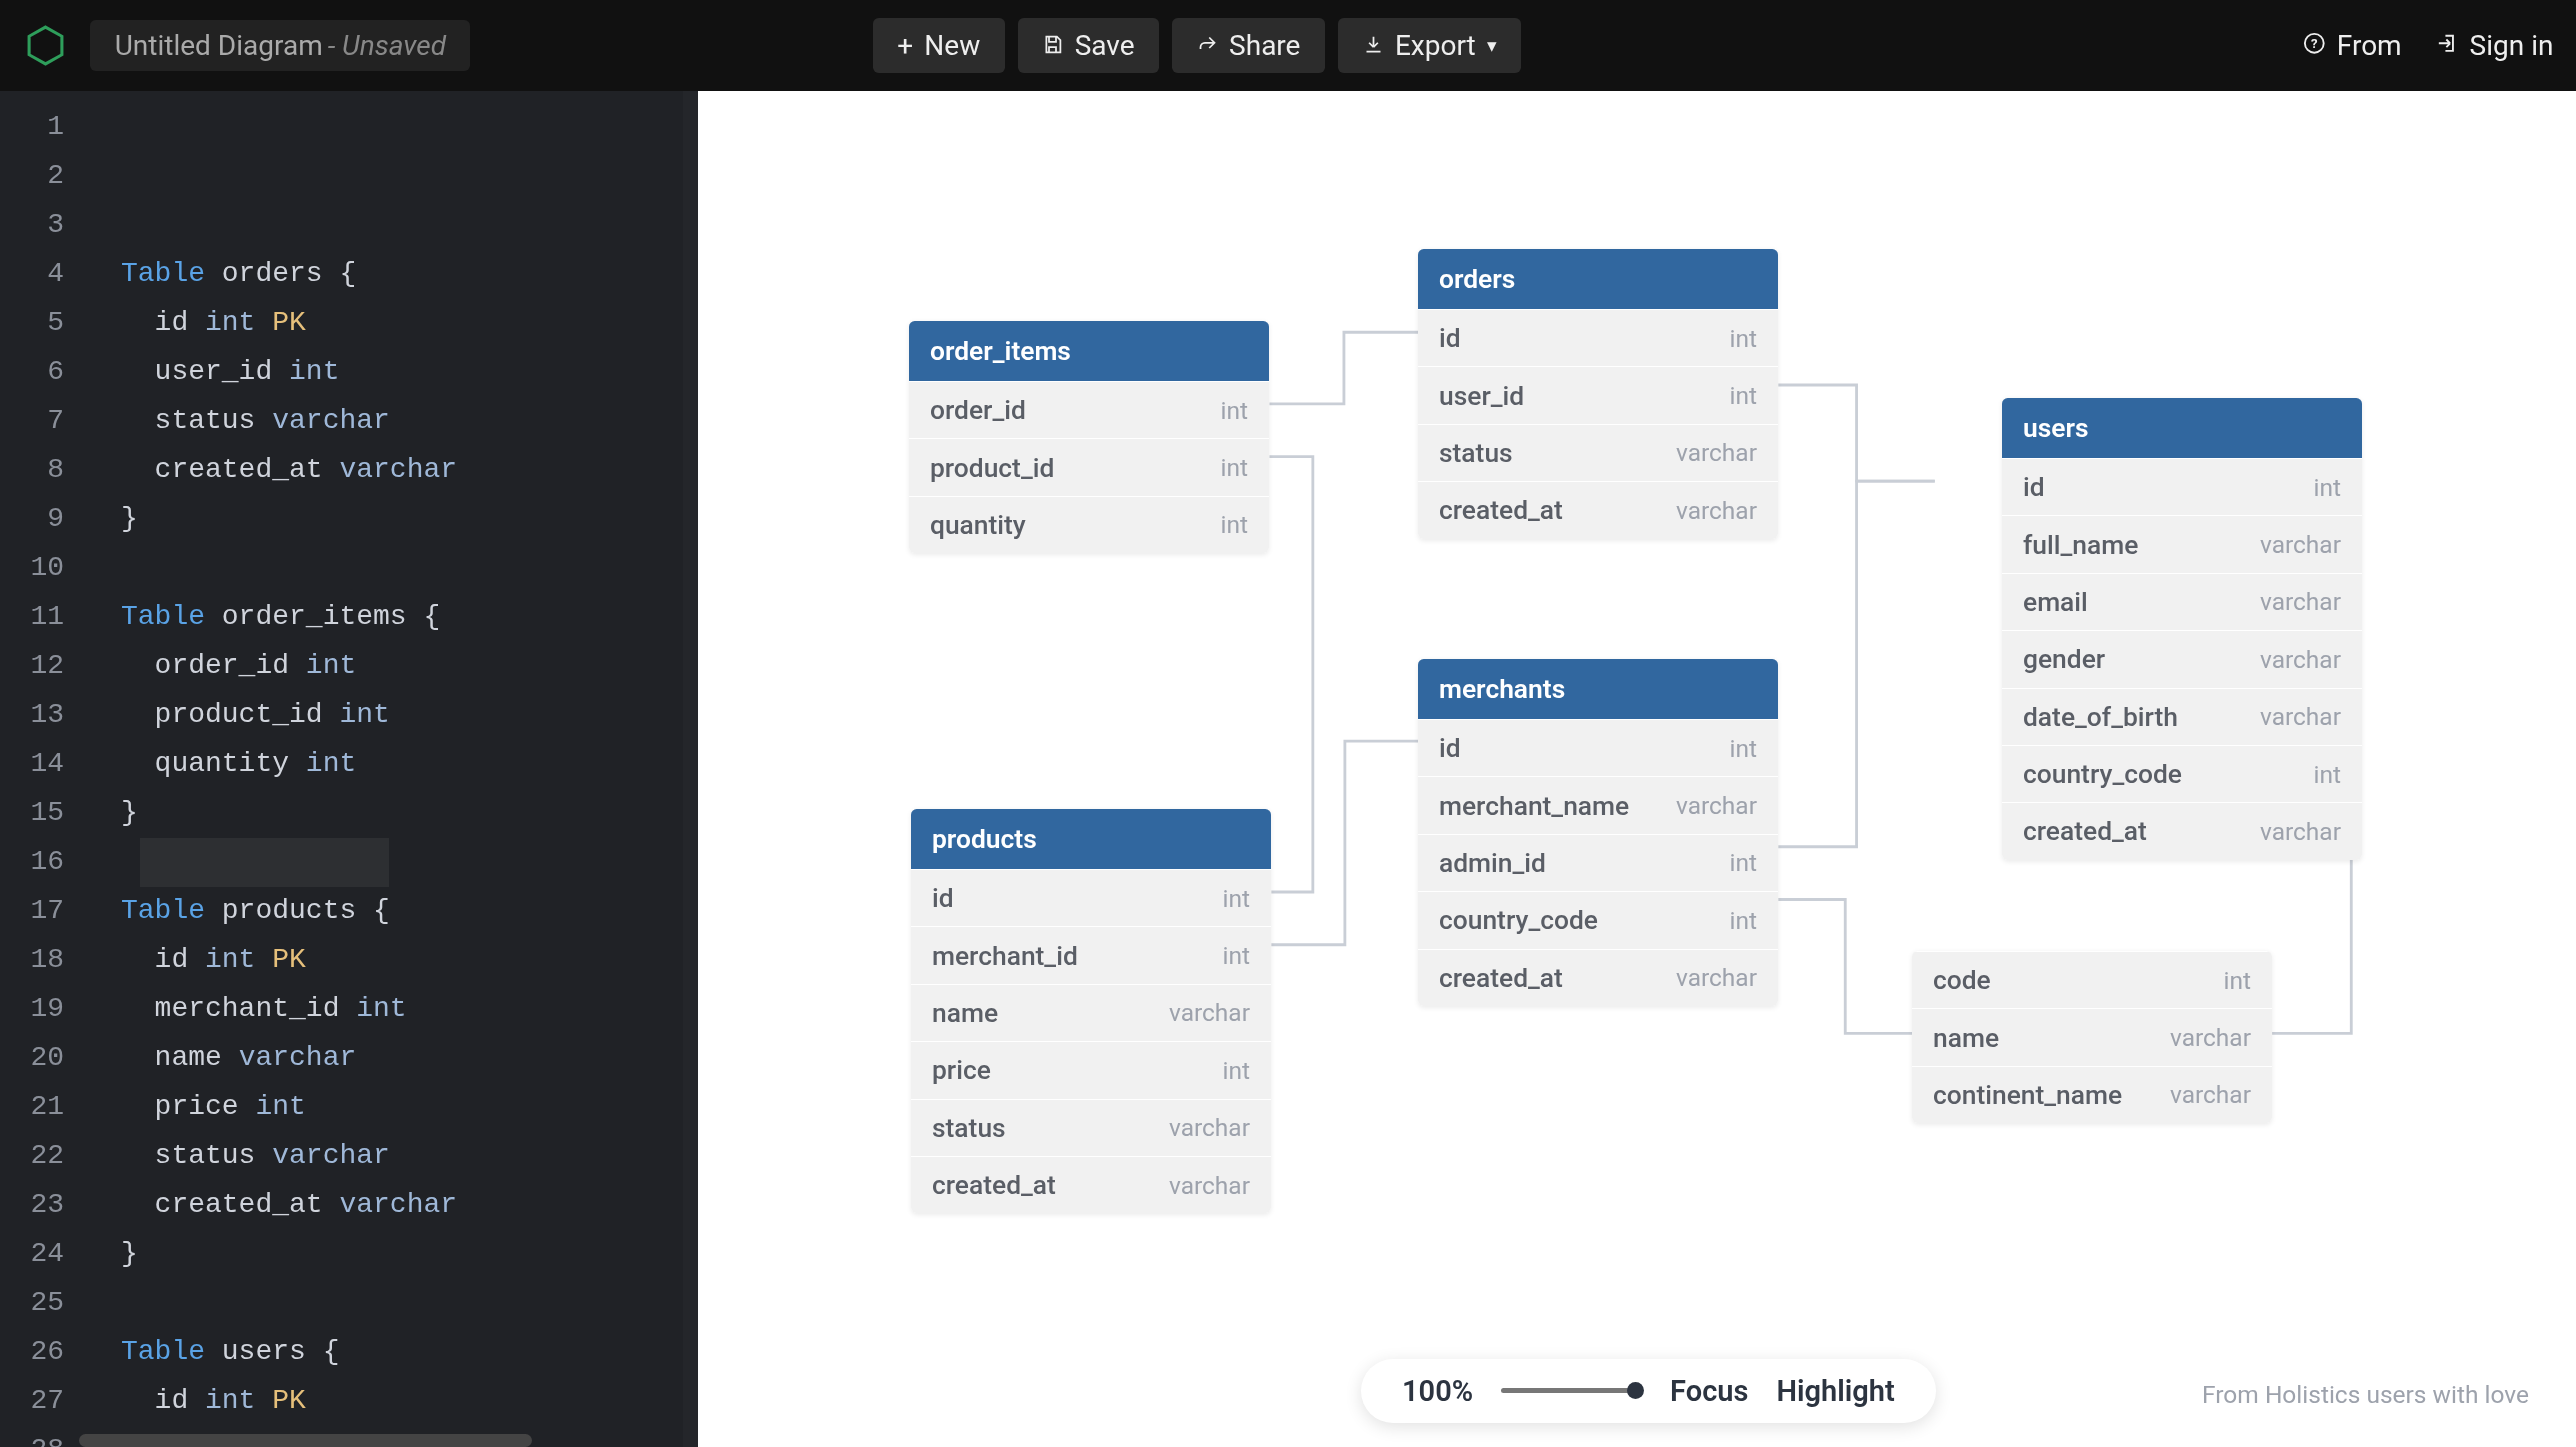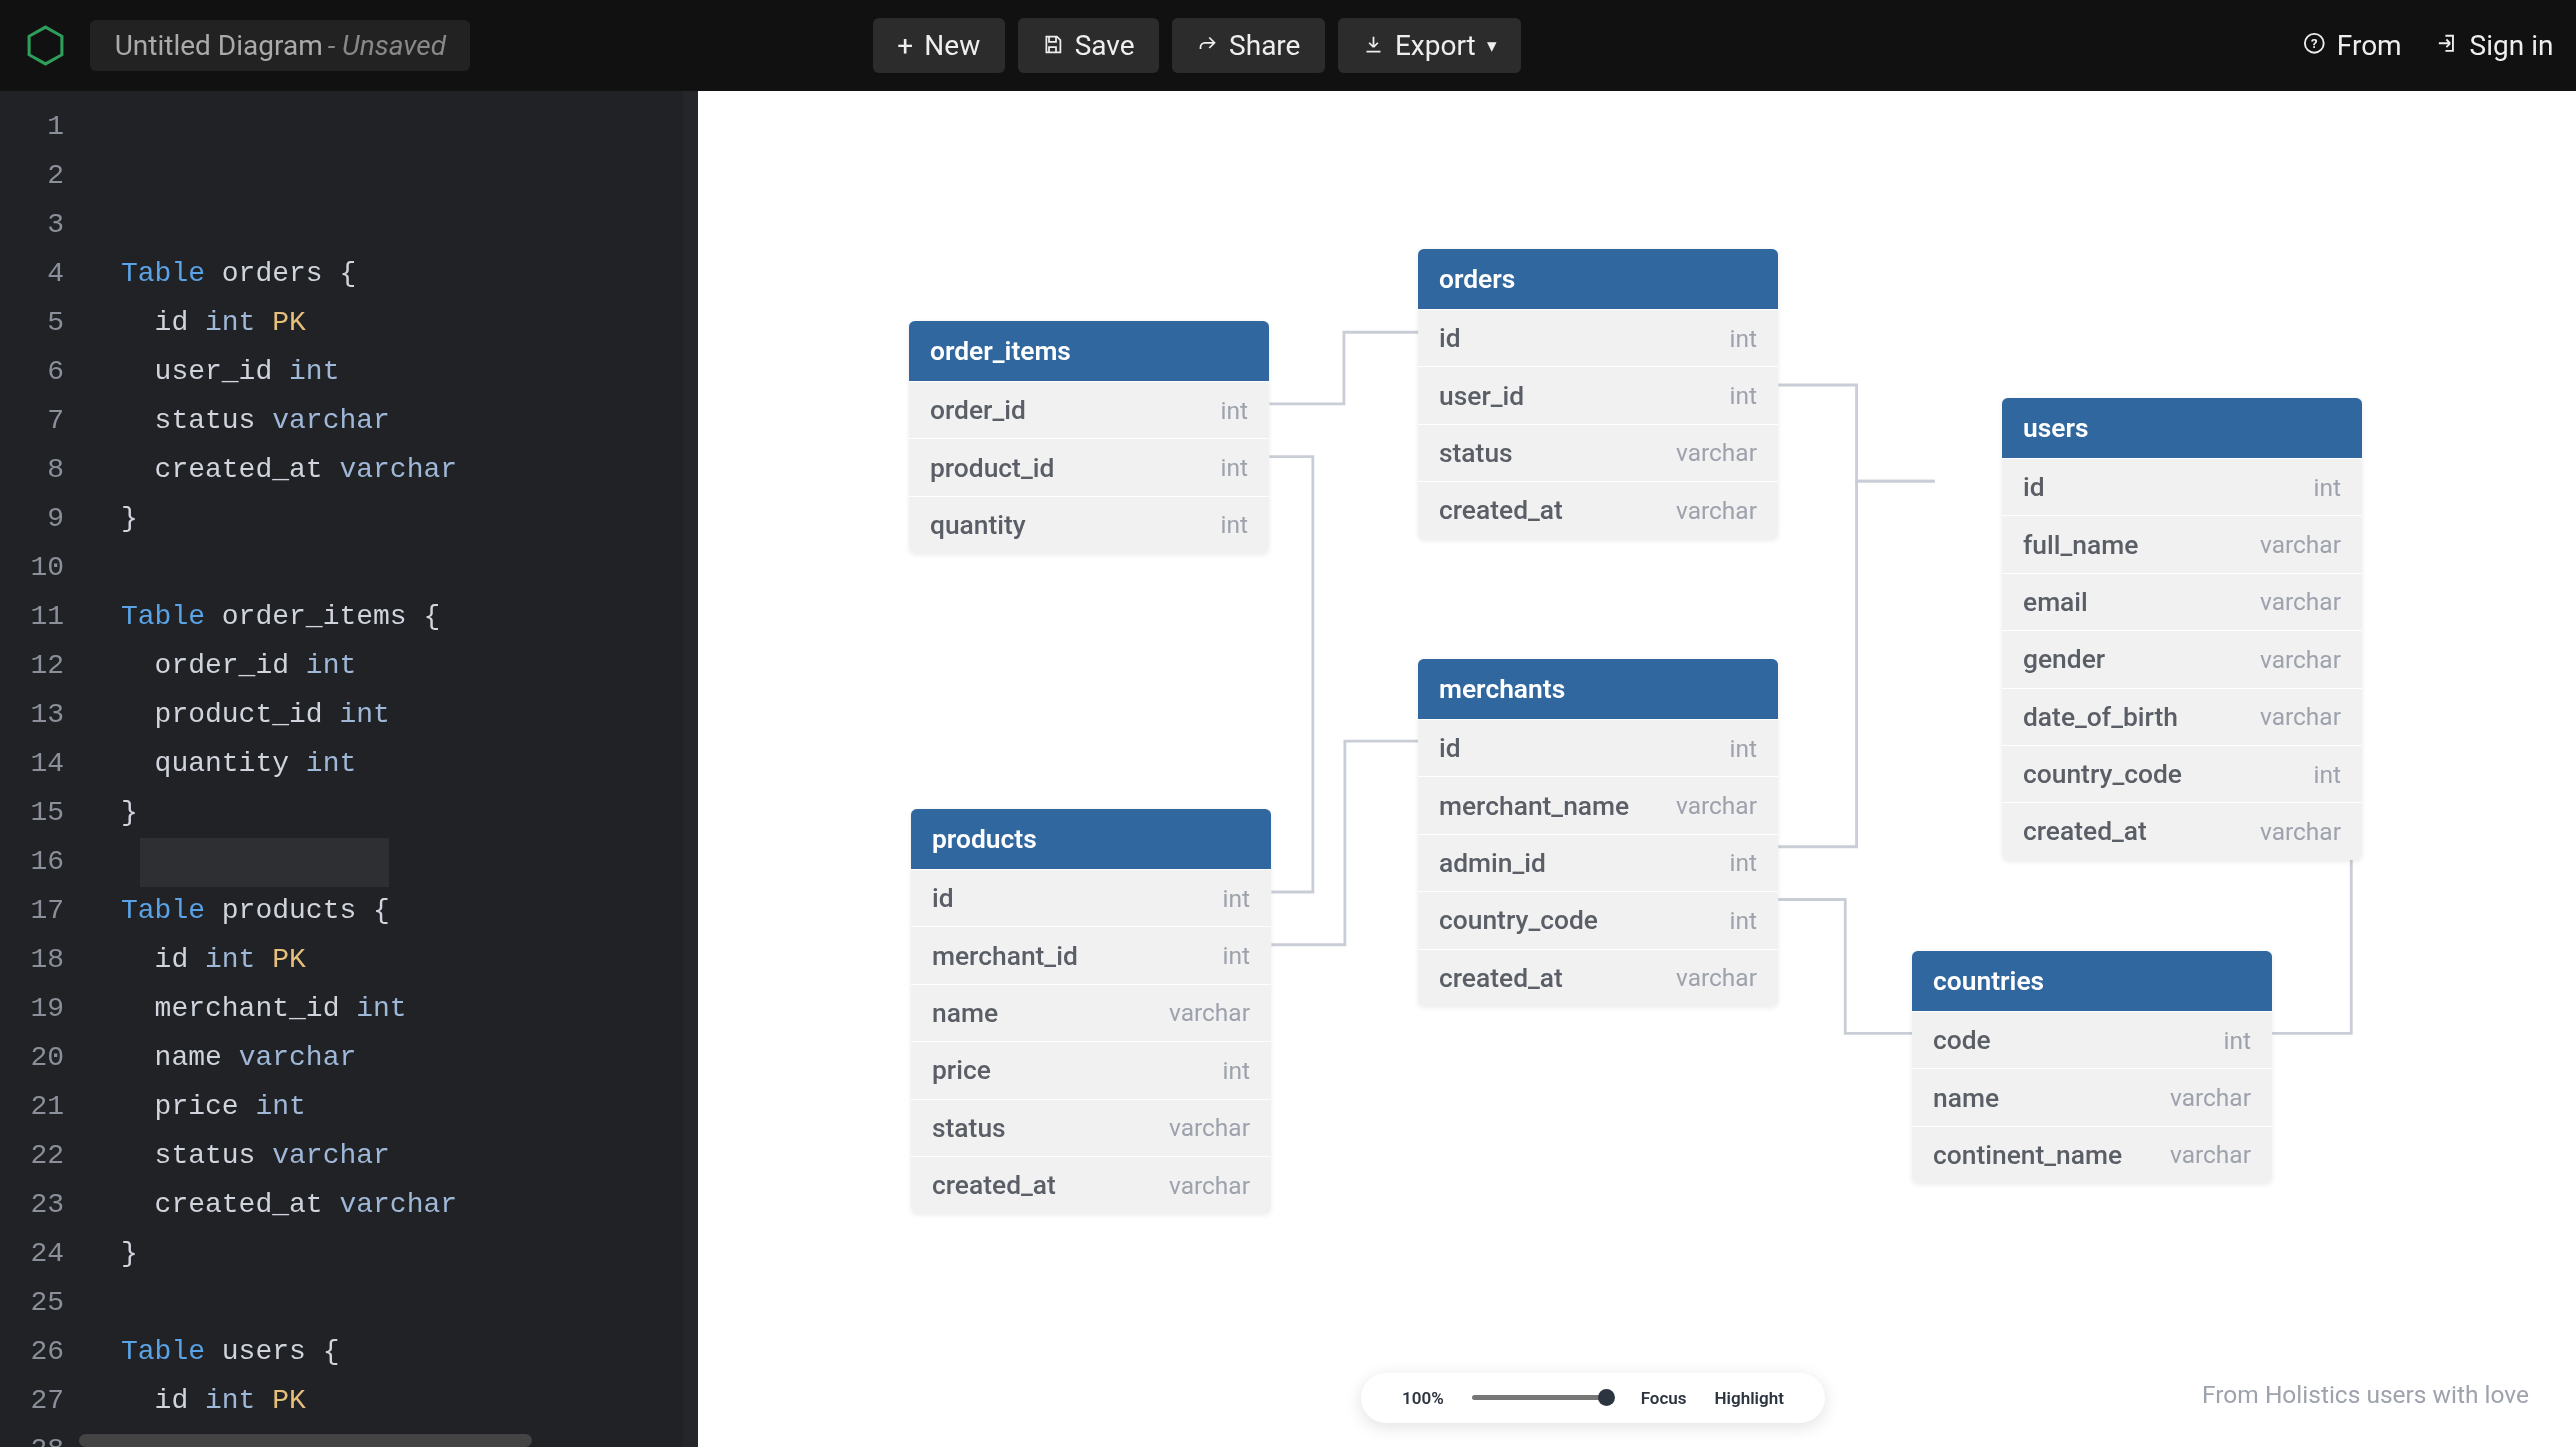--- a/index.html
+++ b/index.html
@@ -144,21 +144,21 @@
 
 .bottom-controls {
   position: absolute;
   left: 698px; bottom: 24.5px;
   display: flex; align-items: center; gap: 28px;
   background: #fff;
   padding: 15px 41px;
   border-radius: 41px;
   box-shadow: 0 3.8px 17px rgba(0,0,0,0.12);
   color: #2c3440;
-  font-size: 17px;
+  font-size: 29px;
   font-weight: 600;
 }
 .slider {
   width: 141px; height: 5.7px; background: #777; position: relative; border-radius: 2.8px;
 }
 .slider-thumb {
   position: absolute; right: -1.9px; top: -5.7px;
   width: 17px; height: 17px; background: #2c3440; border-radius: 50%;
 }
 .credit {
@@ -383,21 +383,20 @@
         <div class="table-row">
           <span class="col-name">country_code</span>
           <span class="col-type">int</span>
         </div>
         <div class="table-row">
           <span class="col-name">created_at</span>
           <span class="col-type">varchar</span>
         </div>
       </div>
       <div class="table-card" style="left: 1214px; top: 860px; width: 360px;">
-        <div class="table-header">countries</div>
         <div class="table-row">
           <span class="col-name">code</span>
           <span class="col-type">int</span>
         </div>
         <div class="table-row">
           <span class="col-name">name</span>
           <span class="col-type">varchar</span>
         </div>
         <div class="table-row">
           <span class="col-name">continent_name</span>

